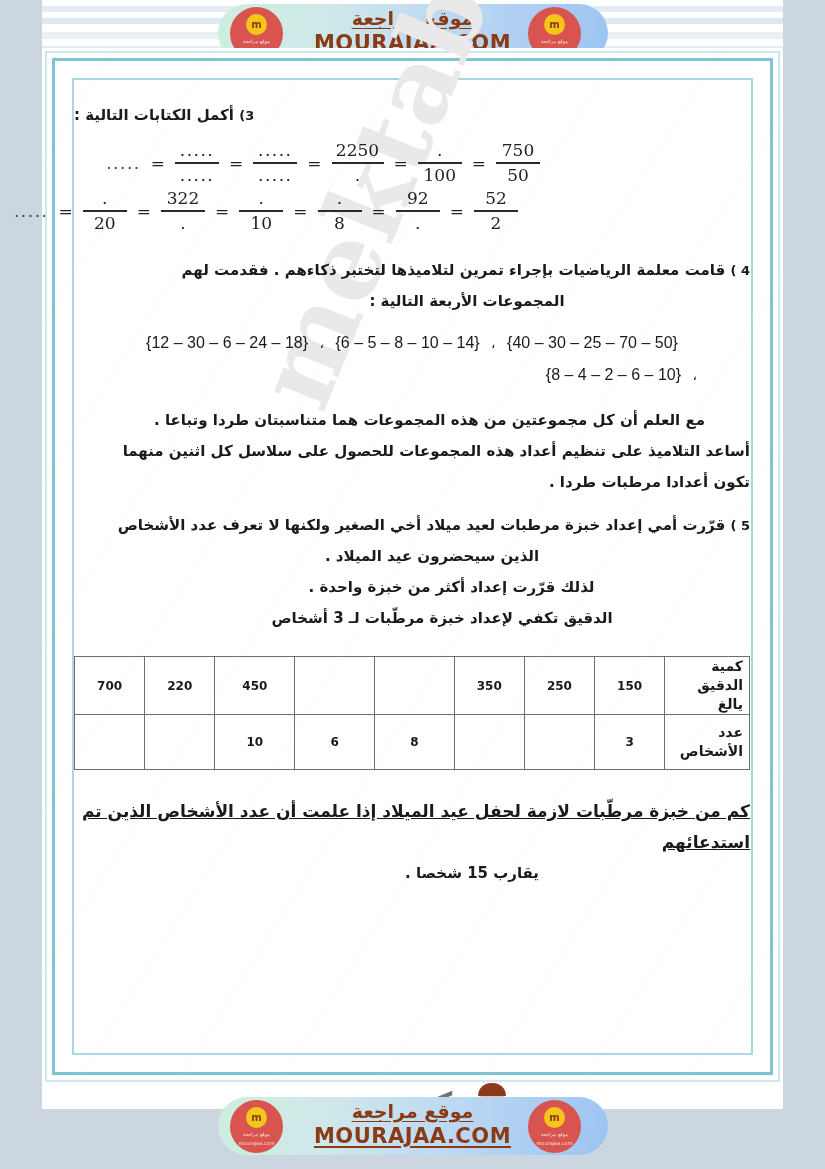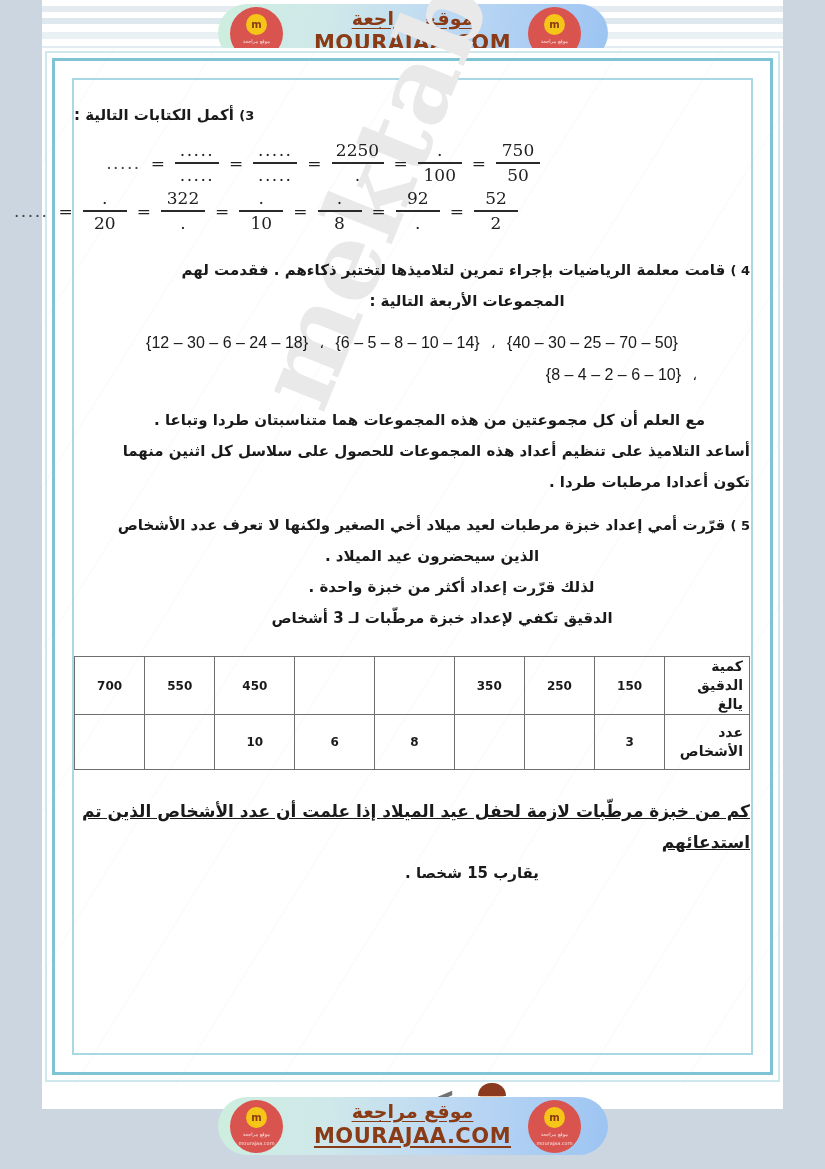--- a/index.html
+++ b/index.html
@@ -320,21 +320,21 @@
       <table class="t">
         <tbody>
           <tr>
             <th class="lbl">كمية الدقيق يالغ</th>
             <td class="c">150</td>
             <td class="c">250</td>
             <td class="c">350</td>
             <td class="cw"></td>
             <td class="cw"></td>
             <td class="cw">450</td>
-            <td class="c">550</td>
+            <td class="c">220</td>
             <td class="c">700</td>
           </tr>
           <tr>
             <th class="lbl">عدد الأشخاص</th>
             <td class="c">3</td>
             <td class="c"></td>
             <td class="c"></td>
             <td class="cw">8</td>
             <td class="cw">6</td>
             <td class="cw">10</td>

